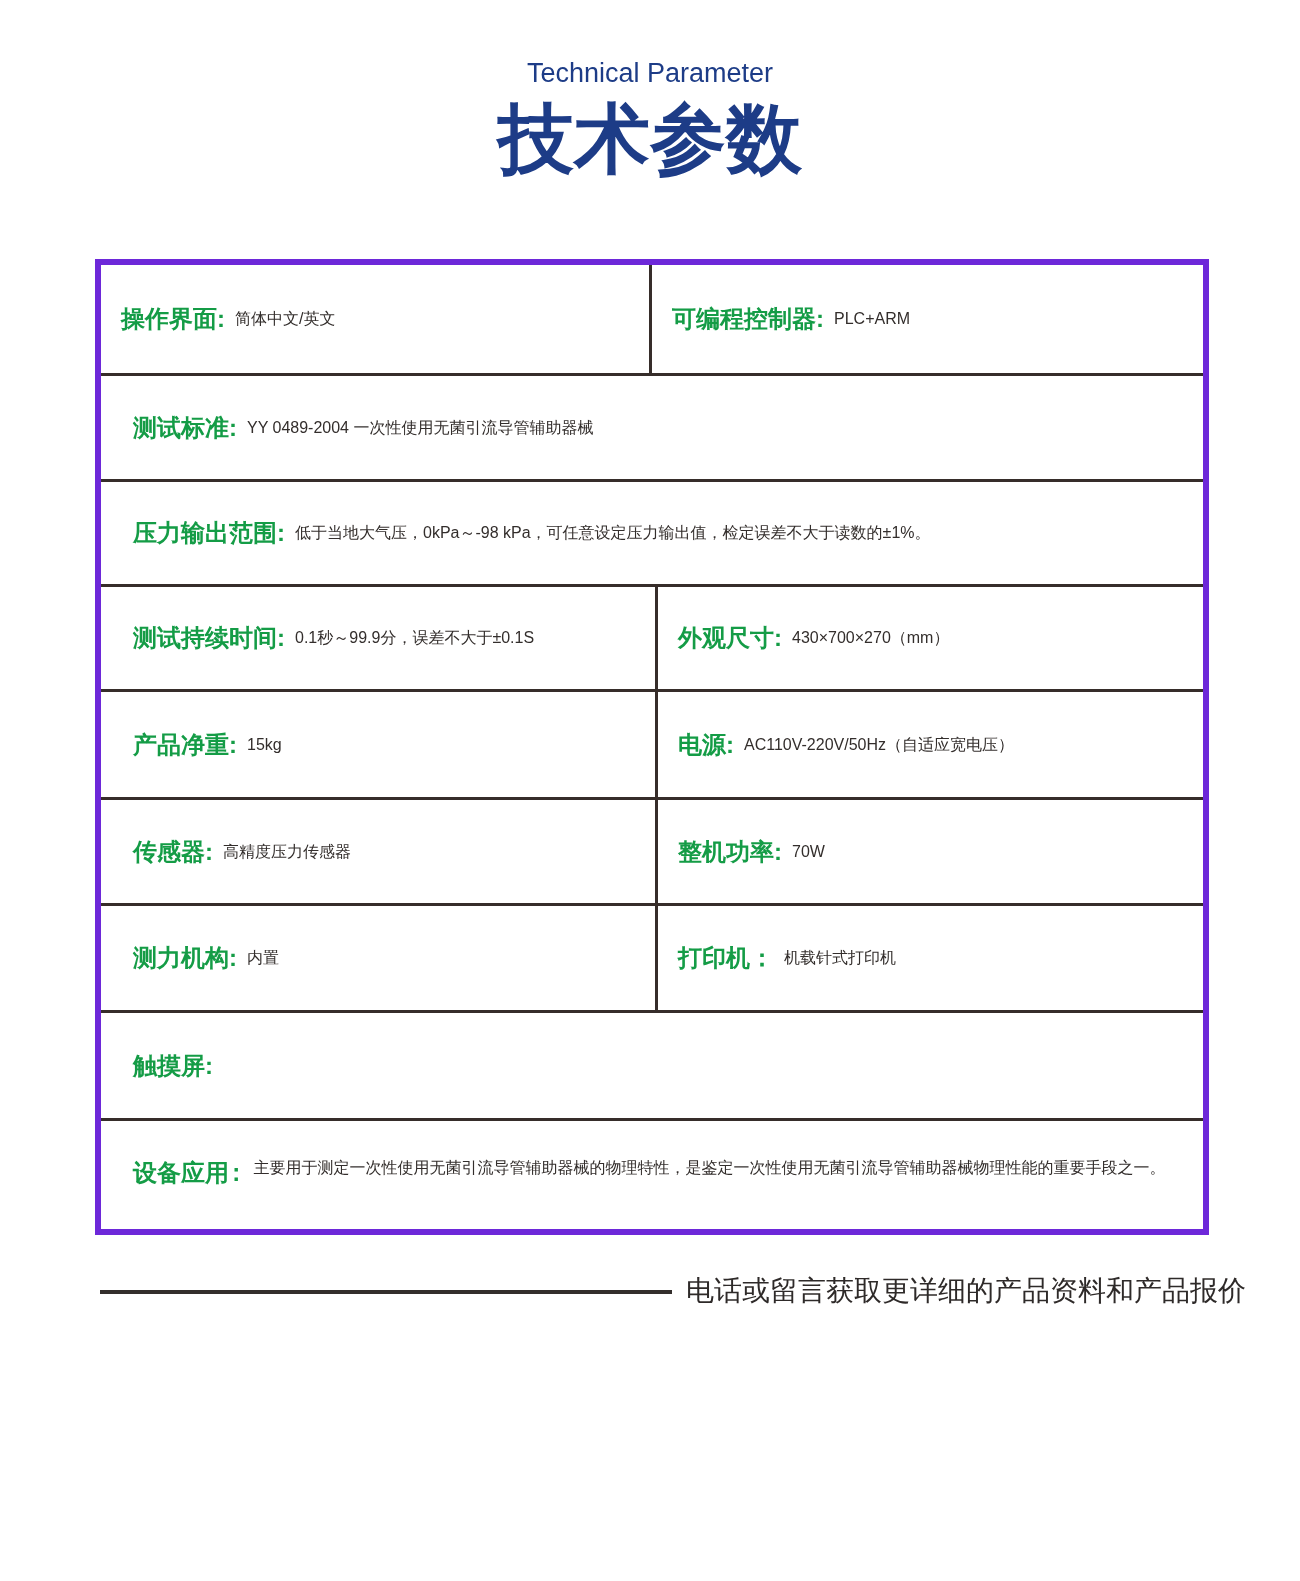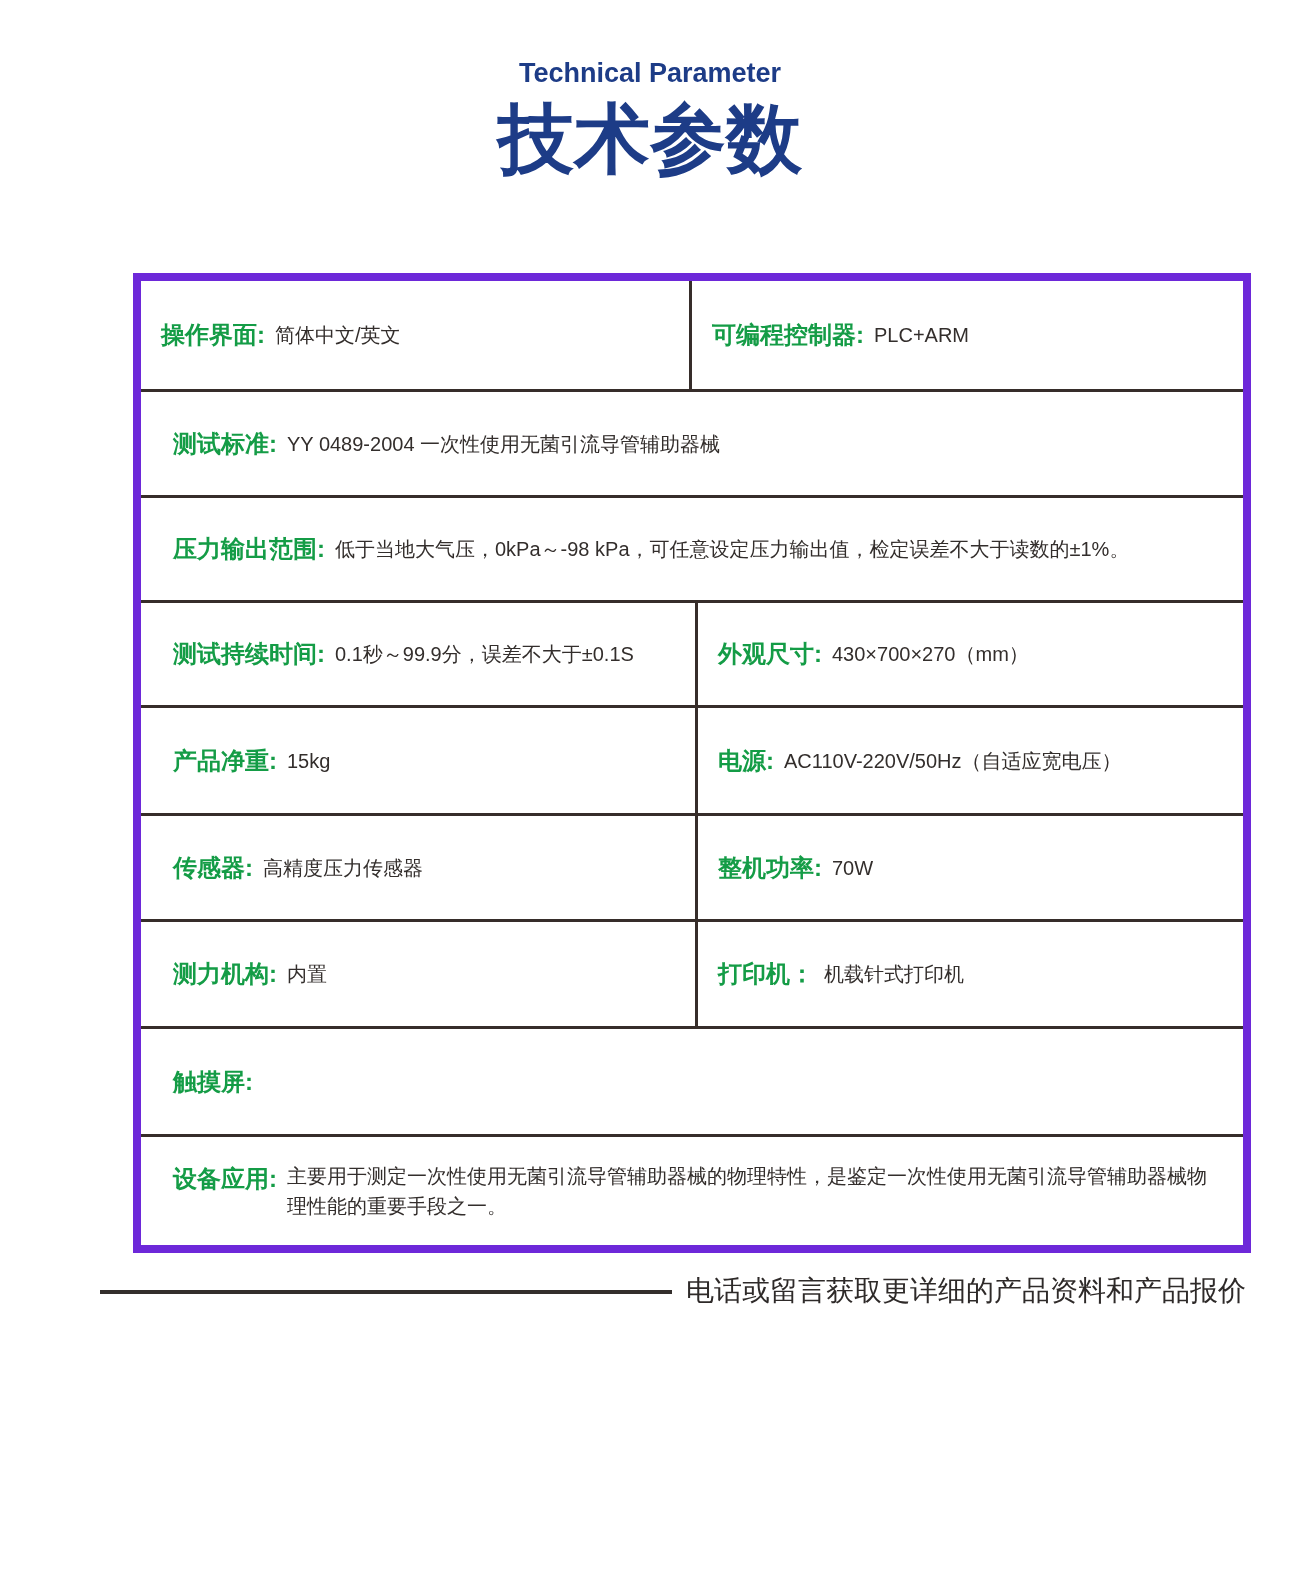--- a/index.html
+++ b/index.html
@@ -19,40 +19,39 @@
   .header {
     position: absolute;
     top: 0;
     left: 0;
     width: 1300px;
     text-align: center;
   }
   .subtitle {
     margin-top: 58px;
     font-size: 27px;
-    font-weight: bold;
+    font-weight: normal;
     color: #1d3c87;
     letter-spacing: 0px;
   }
   .title {
     margin-top: 8px;
     font-size: 76px;
     font-weight: bold;
     color: #1d3c87;
     line-height: 1.1;
   }
 
   
   .spec-table {
     position: absolute;
     left: 95px;
-    top: 273px;
+    top: 259px;
     width: 1102px; 
-    border: 8px solid #6d28d9;
-    margin-left: 38px;
+    border: 6px solid #6d28d9;
   }
   .row {
     display: flex;
     align-items: stretch;
   }
   .row + .row {
     border-top: 3px solid #362d2a;
     padding-left: 12px;
   }
   .cell {
@@ -71,26 +70,27 @@
   .label {
     color: #149c46;
     font-weight: bold;
     font-size: 24px;
     white-space: nowrap;
     margin-right: 10px;
     line-height: 1.5;
   }
   .value {
     color: #332e2c;
-    font-size: 20px;
+    font-size: 16px;
     line-height: 1.5;
     white-space: nowrap;
   }
   .cell.wrap-value {
     align-items: center;
+    font-family: Liberation Mono, monospace;
   }
   .cell.wrap-value .inner {
     display: flex;
     align-items: flex-start;
   }
   .cell.wrap-value .value {
     white-space: normal;
     max-width: 930px;
   }
 

